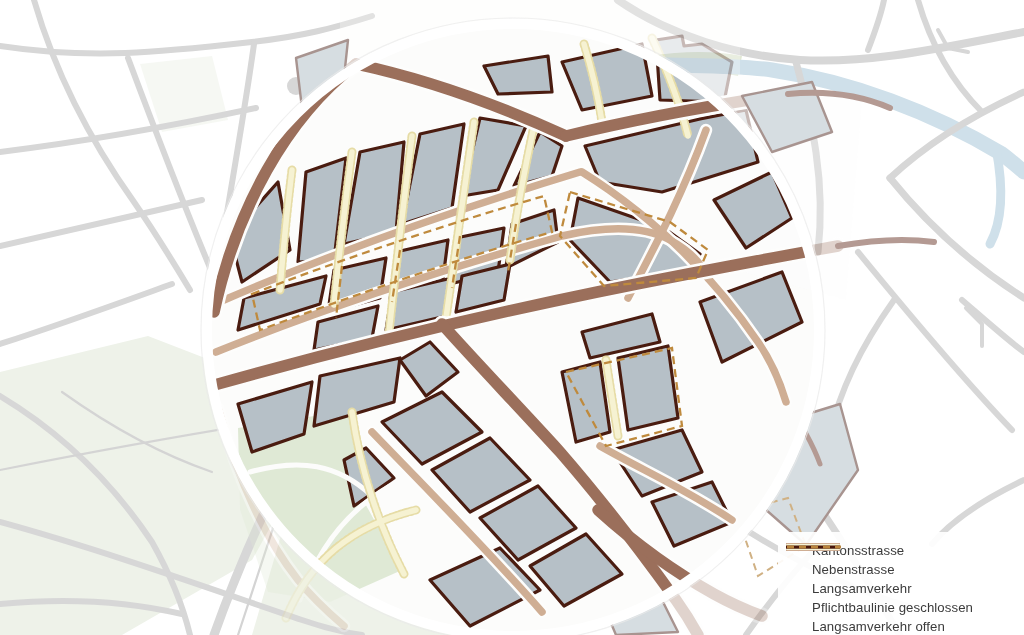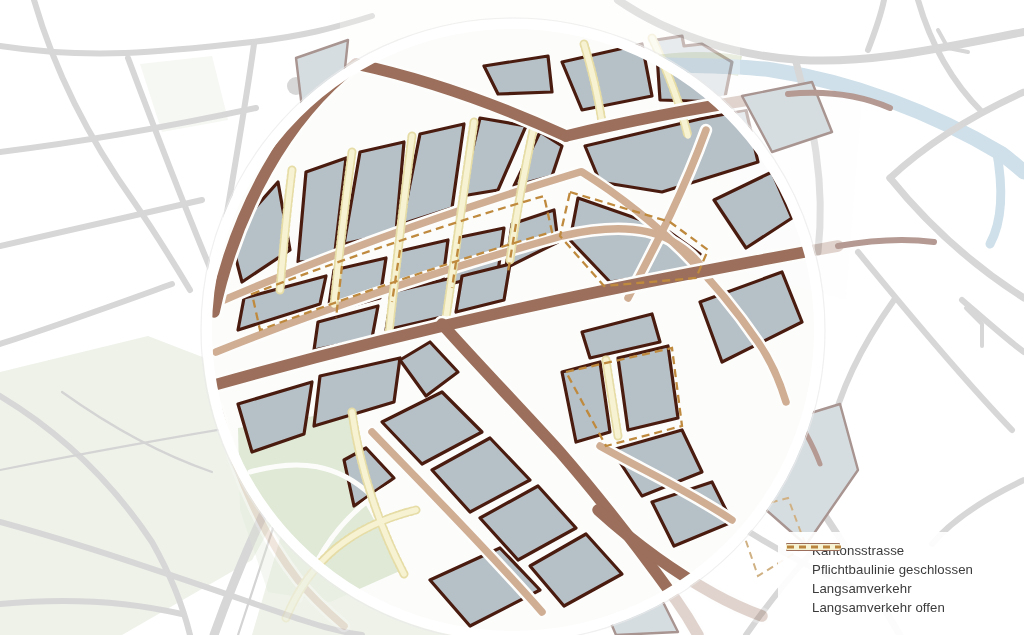--- a/index.html
+++ b/index.html
@@ -227,29 +227,35 @@
 
 <div class="legend">
   <div class="row">
     <svg class="sw" viewBox="0 0 56 12">
       <rect x="0" y="2" width="54" height="8" rx="1" fill="#9b6f5b"></rect>
     </svg>
     <span class="lbl">Kantonsstrasse</span>
   </div>
   <div class="row">
     <svg class="sw" viewBox="0 0 56 12">
+      <rect x="0" y="2" width="54" height="8" rx="1" fill="#cfae94"></rect>
+    </svg>
+    <span class="lbl">Nebenstrasse</span>
+  </div>
+  <div class="row">
+    <svg class="sw" viewBox="0 0 56 12">
+      <rect x="0" y="3" width="54" height="6" rx="1" fill="#f6f2d4"></rect>
+    </svg>
+    <span class="lbl">Langsamverkehr</span>
+  </div>
+  <div class="row">
+    <svg class="sw" viewBox="0 0 56 12">
       <rect x="0" y="4.5" width="54" height="3.2" fill="#47160a"></rect>
     </svg>
     <span class="lbl">Pflichtbaulinie geschlossen</span>
-  </div>
-  <div class="row">
-    <svg class="sw" viewBox="0 0 56 12">
-      <rect x="0" y="3" width="54" height="6" rx="1" fill="#f6f2d4"></rect>
-    </svg>
-    <span class="lbl">Langsamverkehr</span>
   </div>
   <div class="row">
     <svg class="sw" viewBox="0 0 56 12">
       <line x1="1" y1="6" x2="55" y2="6" stroke-width="3.2" stroke-dasharray="7 5" stroke="#b9843c"></line>
     </svg>
     <span class="lbl">Langsamverkehr offen</span>
   </div>
 </div>
 </div>
 

